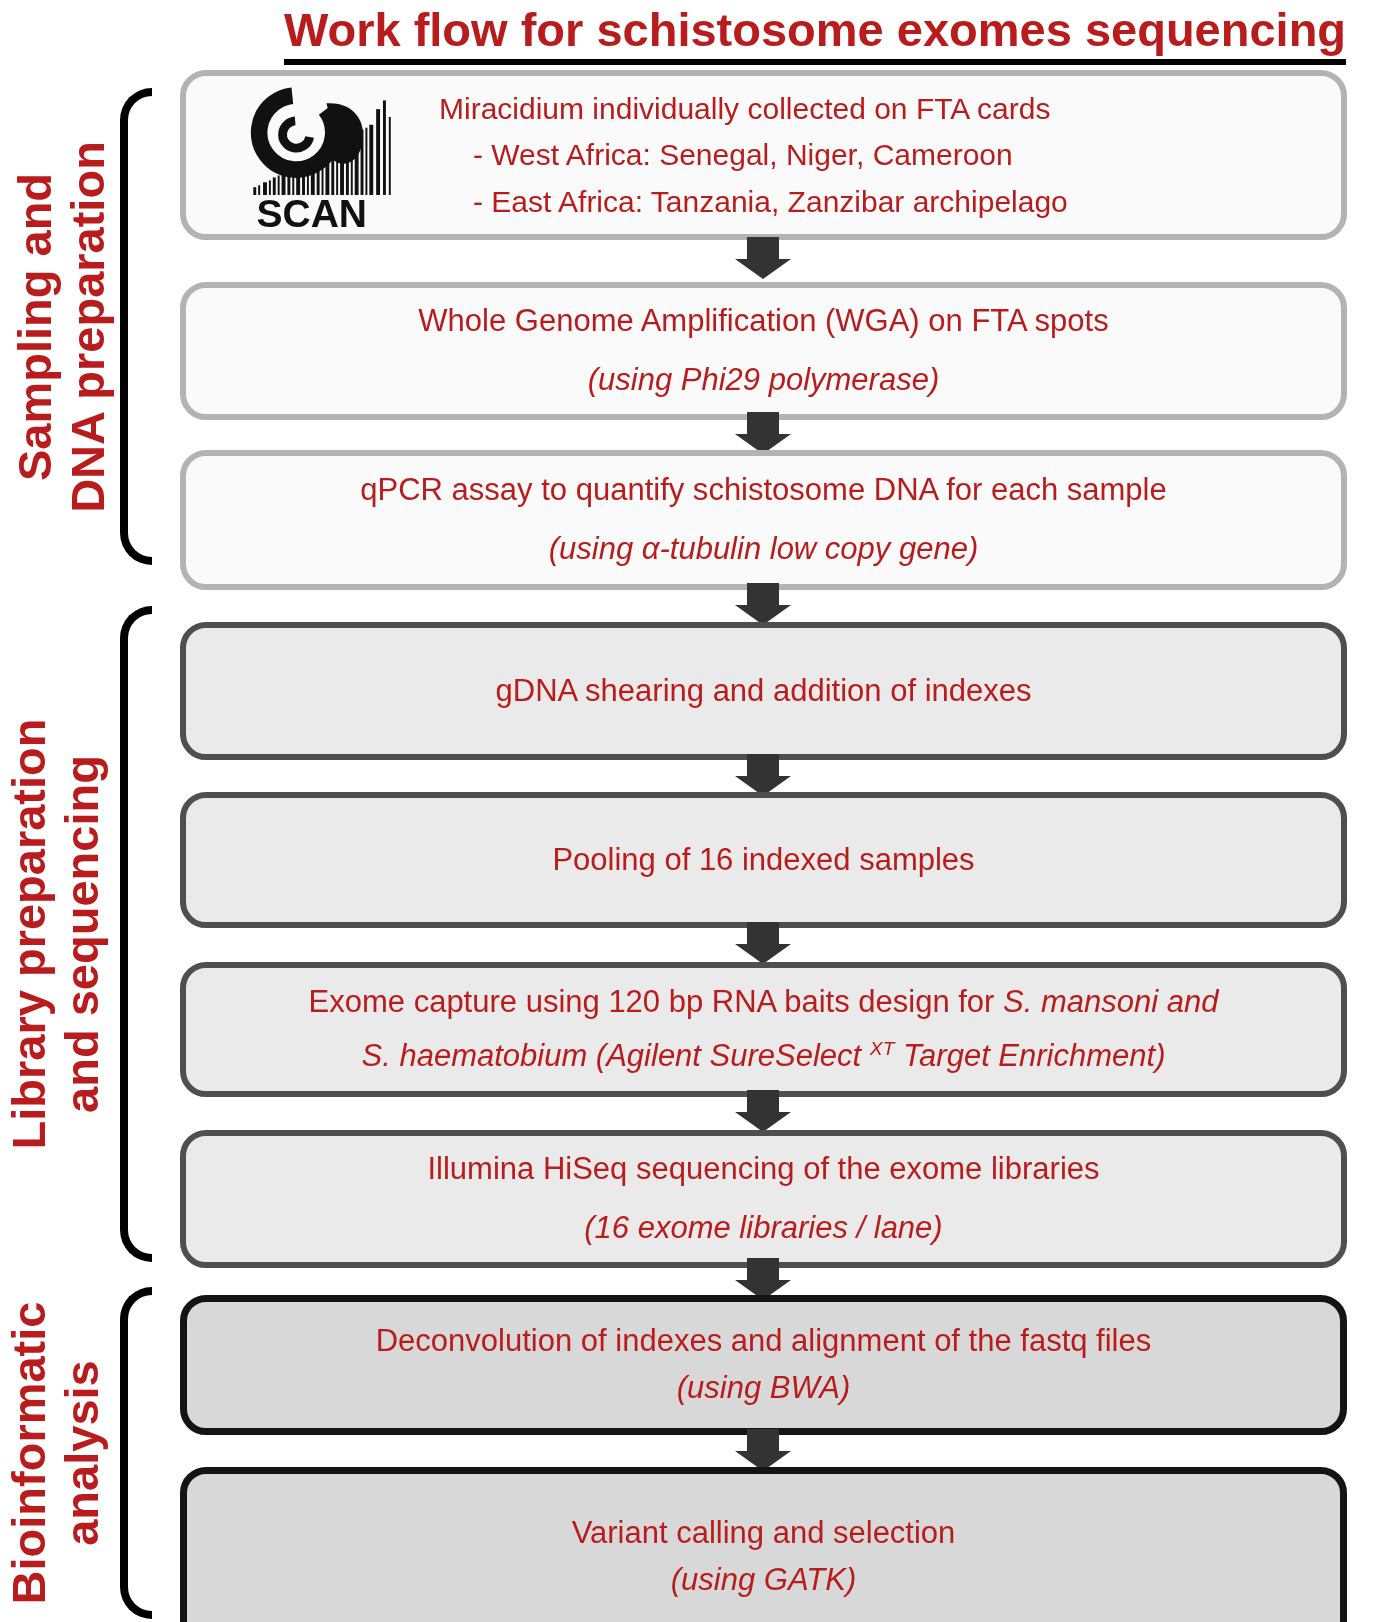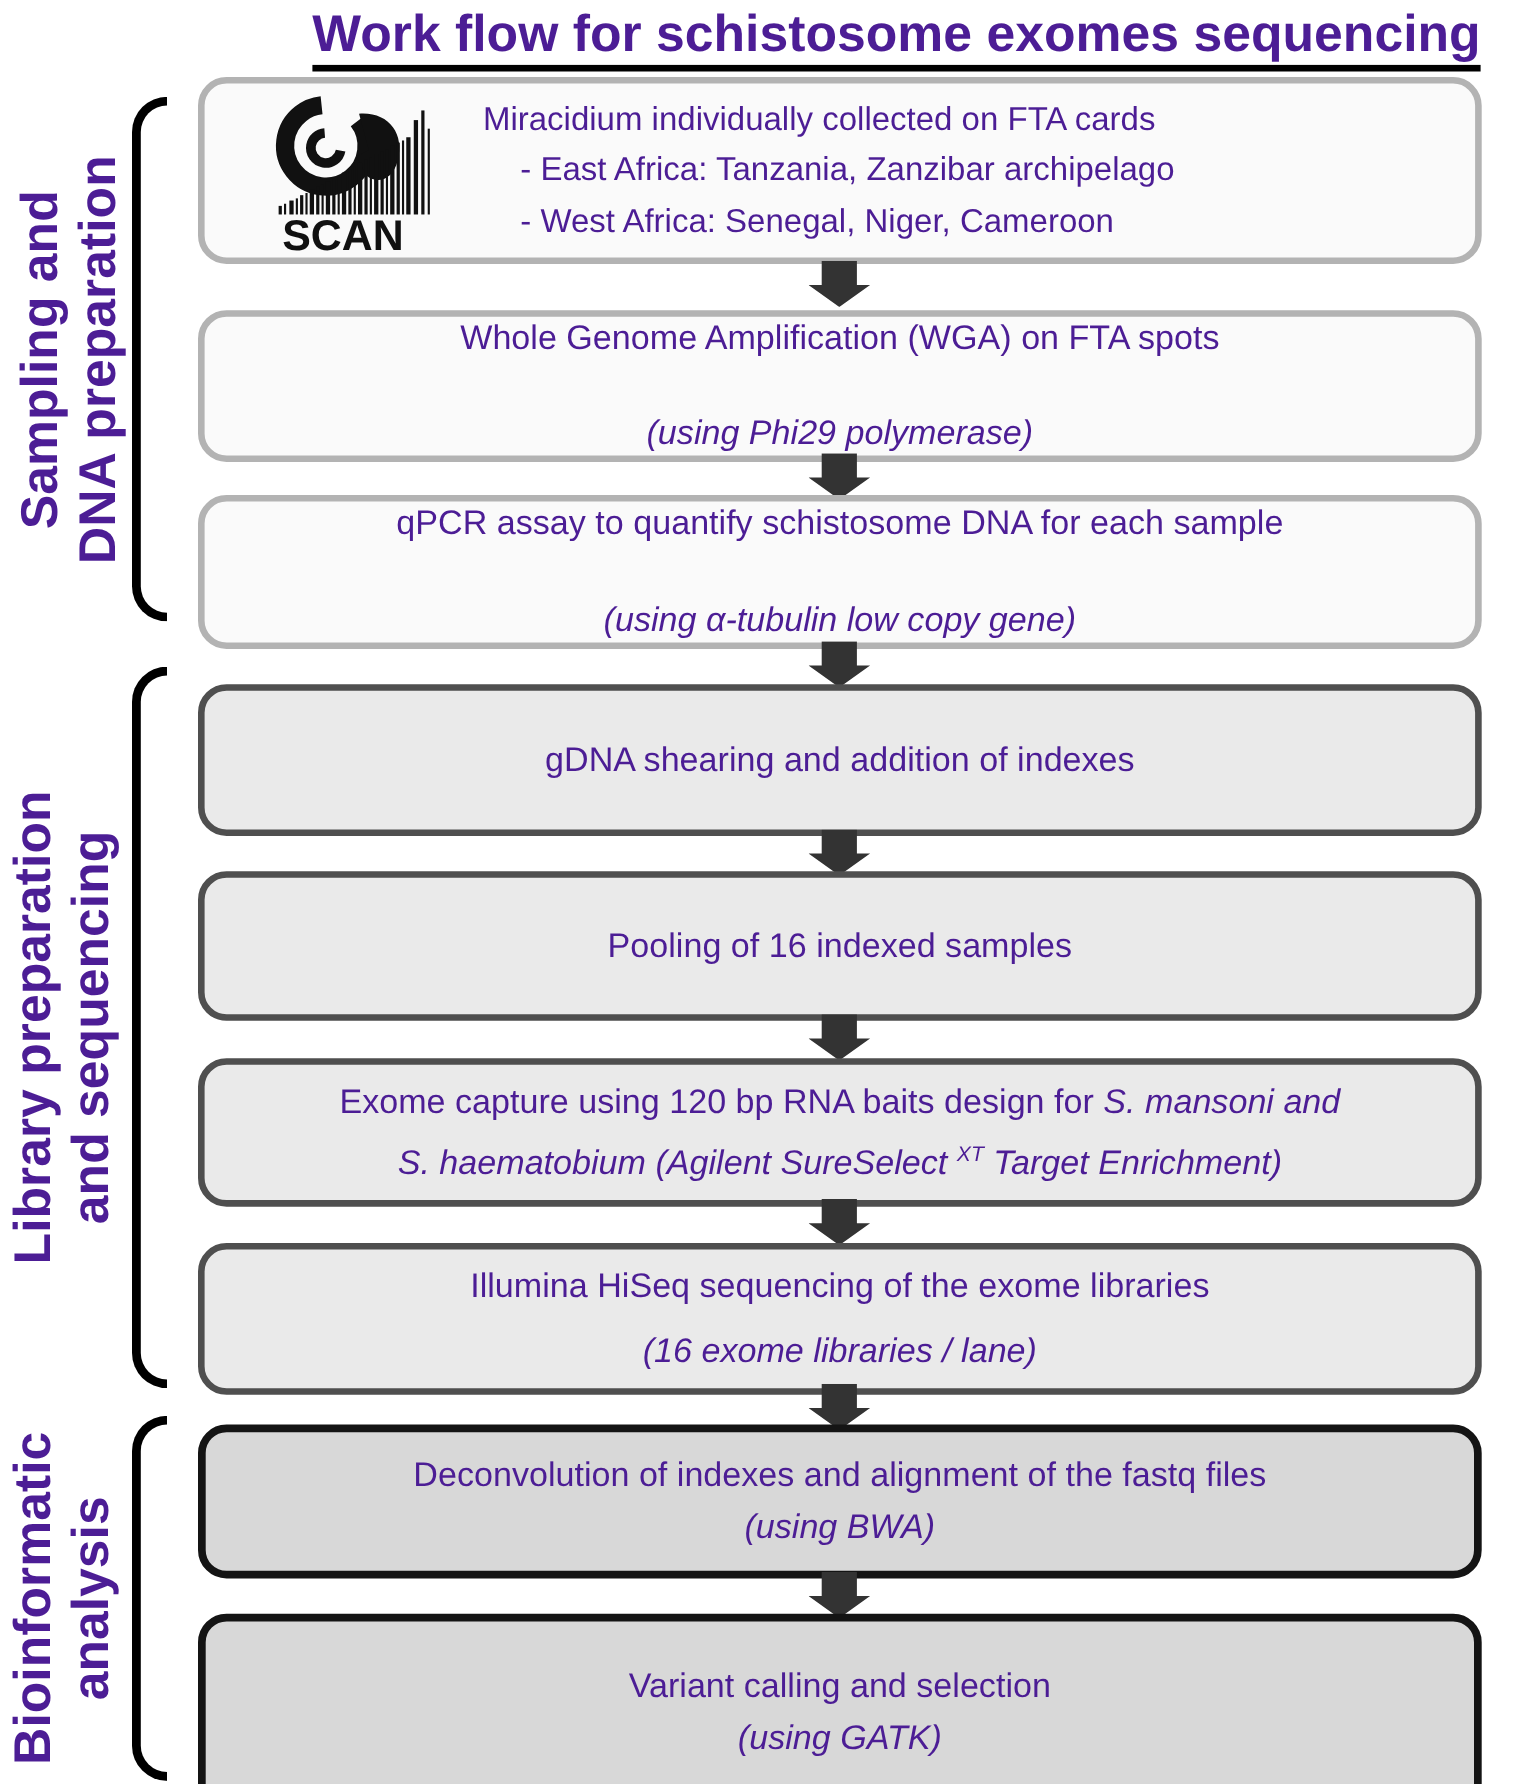--- a/index.html
+++ b/index.html
@@ -1,31 +1,31 @@
 <!DOCTYPE html>
 <html><head>
 <meta charset="utf-8">
 <style>
   html,body{margin:0;padding:0;background:#fff;}
   .page{
     position:relative;width:1400px;height:1622px;background:#fff;
-    font-family:"Liberation Sans", sans-serif;color:#4c1d95;overflow:hidden;
+    font-family:"Liberation Sans", sans-serif;color:#b91c1c;overflow:hidden;
   }
   .title{
     position:absolute;left:230px;top:2px;width:1170px;text-align:center;
     font-size:47px;font-weight:bold;letter-spacing:0px;
   }
   .title span{border-bottom:6px solid #000;padding-bottom:2px;display:inline-block;}
 
   .box{
     position:absolute;left:180px;width:1167px;box-sizing:border-box;
     border-radius:26px;display:flex;flex-direction:column;justify-content:center;
     align-items:center;text-align:center;gap:20px;
   }
-  .s1{border:6px solid #b3b3b3;background:#fafafa;justify-content:space-between;}
+  .s1{border:6px solid #b3b3b3;background:#fafafa;}
   .s2{border:6px solid #4f4f4f;background:#eaeaea;}
   .s3{border:7px solid #141414;background:#d8d8d8;}
   .line{font-size:31px;line-height:1.25;}
   .b{font-weight:normal;}
   .i{font-style:italic;}
   .sup{vertical-align:super;font-size:0.62em;margin-top:10px;}
 
   .box-first{flex-direction:row;justify-content:flex-start;gap:18px;padding-left:40px;}
   .first-text{display:flex;flex-direction:column;gap:9px;text-align:left;}
   .first-text .line{font-size:30px;line-height:1.25;}
@@ -108,22 +108,22 @@
           <rect x="143" y="53" width="2" height="69"></rect>
         <rect x="147" y="50" width="4" height="72"></rect>
         <rect x="154" y="34" width="4" height="88"></rect>
           <rect x="161" y="25" width="3" height="97"></rect>
         <rect x="167" y="42" width="2" height="80"></rect>
       </g>
       <text x="88" y="155" font-size="40" text-anchor="middle" fill="#111">SCAN</text>
     </svg>
     <div class="first-text">
       <div class="line"><span class="b">Miracidium</span><span> individually collected on </span><span class="b">FTA cards</span></div>
+      <div class="line indent"><span>- West Africa: </span><span class="b">Senegal, Niger, Cameroon</span></div>
       <div class="line indent"><span>- East Africa: </span><span class="b">Tanzania, Zanzibar archipelago</span></div>
-      <div class="line indent"><span>- West Africa: </span><span class="b">Senegal, Niger, Cameroon</span></div>
     </div>
   </div>
 
   <div class="arrow" style="top:237px;"></div>
 
   <div class="box s1" style="top:282px;height:138px;">
     <div class="line"><span class="b">Whole Genome Amplification (WGA)</span><span> on FTA spots</span></div>
     <div class="line"><span class="i">(using Phi29 polymerase)</span></div>
   </div>
 

